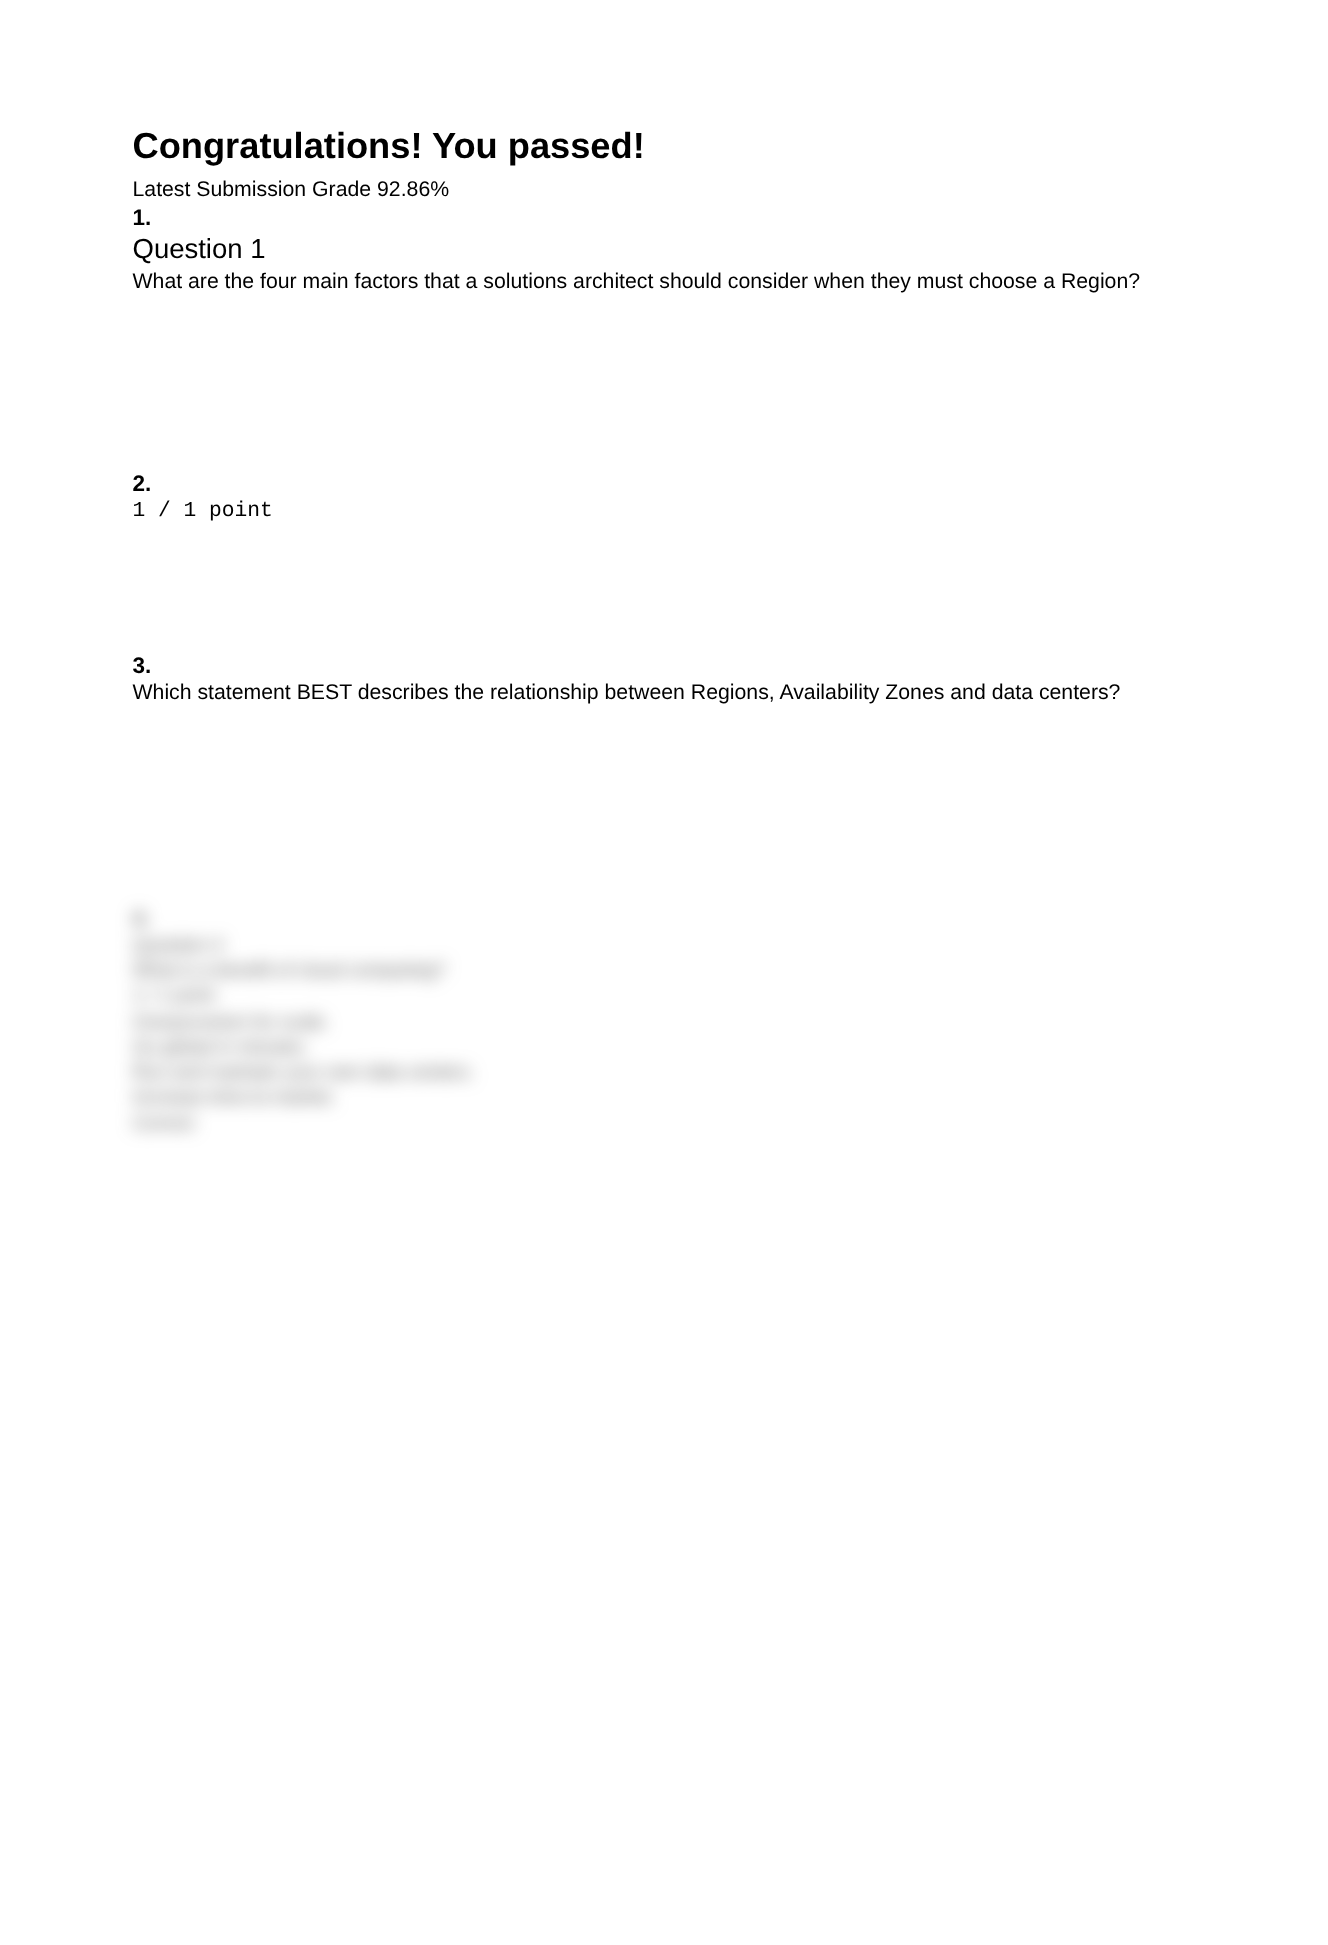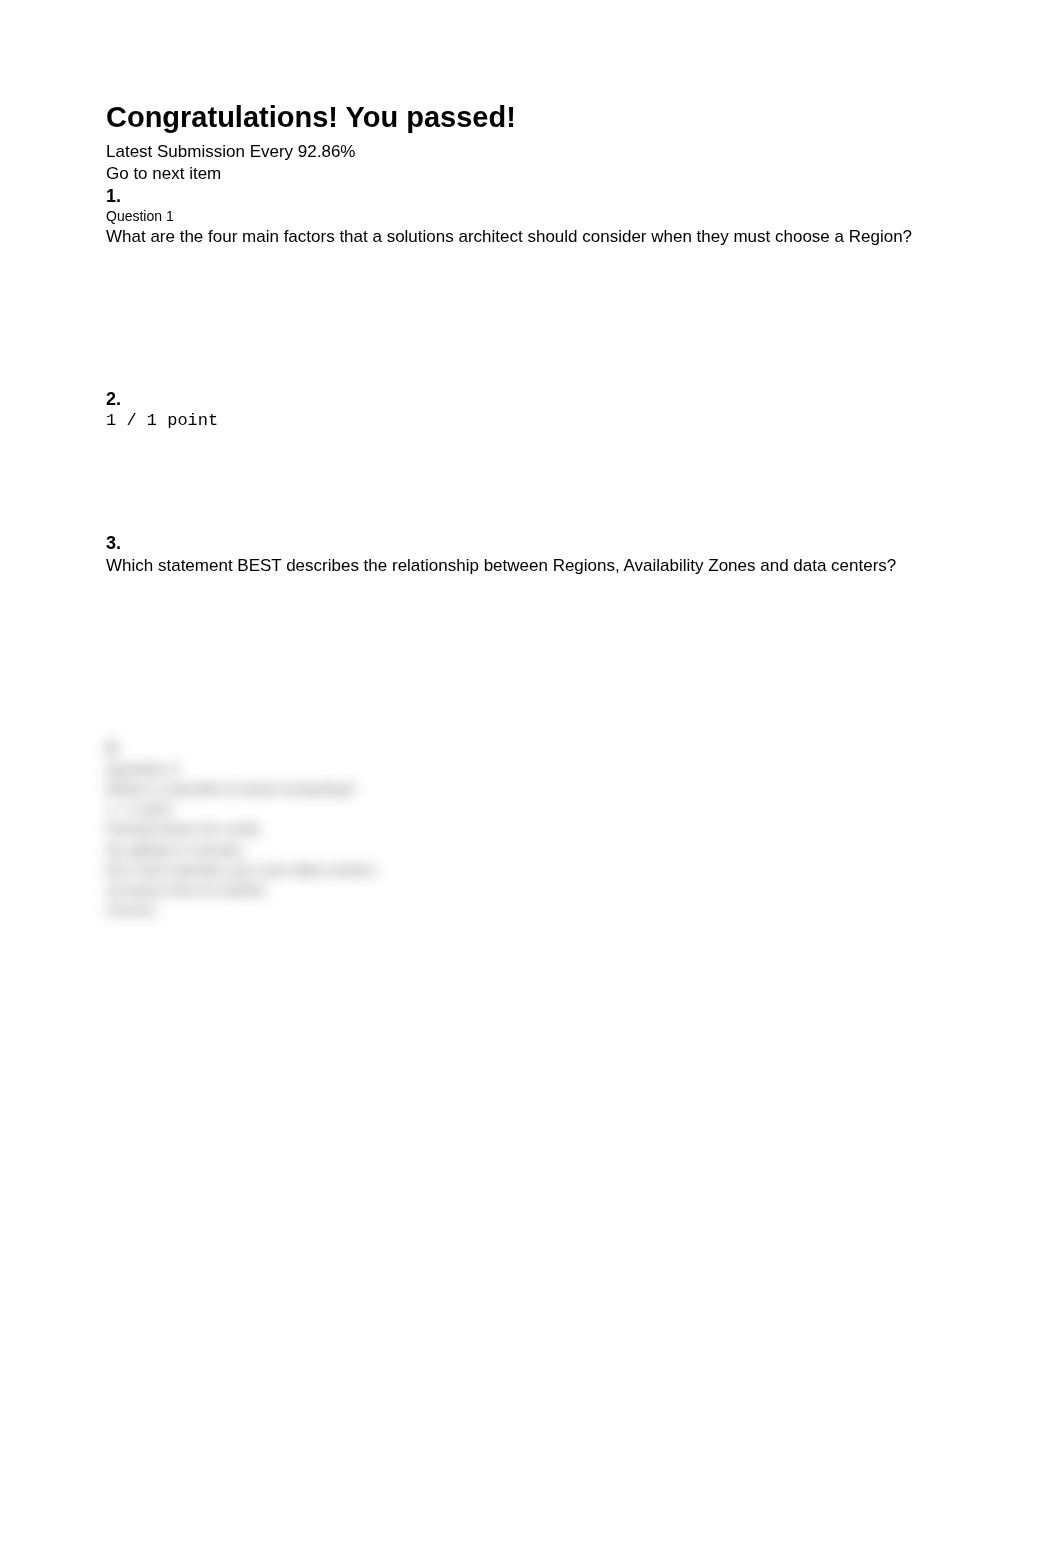--- a/index.html
+++ b/index.html
@@ -30,21 +30,21 @@
     .go-next {
       font-size: 17px;
       line-height: 1.3;
     }
     .question-number {
       font-size: 18px;
       font-weight: bold;
       line-height: 1.25;
     }
     .question-label {
-      font-size: 14px;
+      font-size: 22px;
       line-height: 1.3;
     }
     .question-text {
       font-size: 17px;
       line-height: 1.3;
       max-width: 820px;
     }
     .points-line {
       font-size: 17px;
       line-height: 1.3;
@@ -75,26 +75,25 @@
   </style>
 </head>
 <body>
 
 <div class="content">
 
   <h1 class="page-title">Congratulations! You passed!</h1>
 
 
   <div class="meta-line">
-    <span>Latest Submission Every</span>
+    <span>Latest Submission Grade</span>
     <span>92.86%</span>
   </div>
 
 
-  <div class="go-next">Go to next item</div>
 
   <div>
     <div class="question-number">1.</div>
     <div class="question-label">Question 1</div>
     <div class="question-text">What are the four main factors that a solutions architect should consider when they must choose a Region?</div>
   </div>
 
   <div class="gap-q1"></div>
 
   <div>

